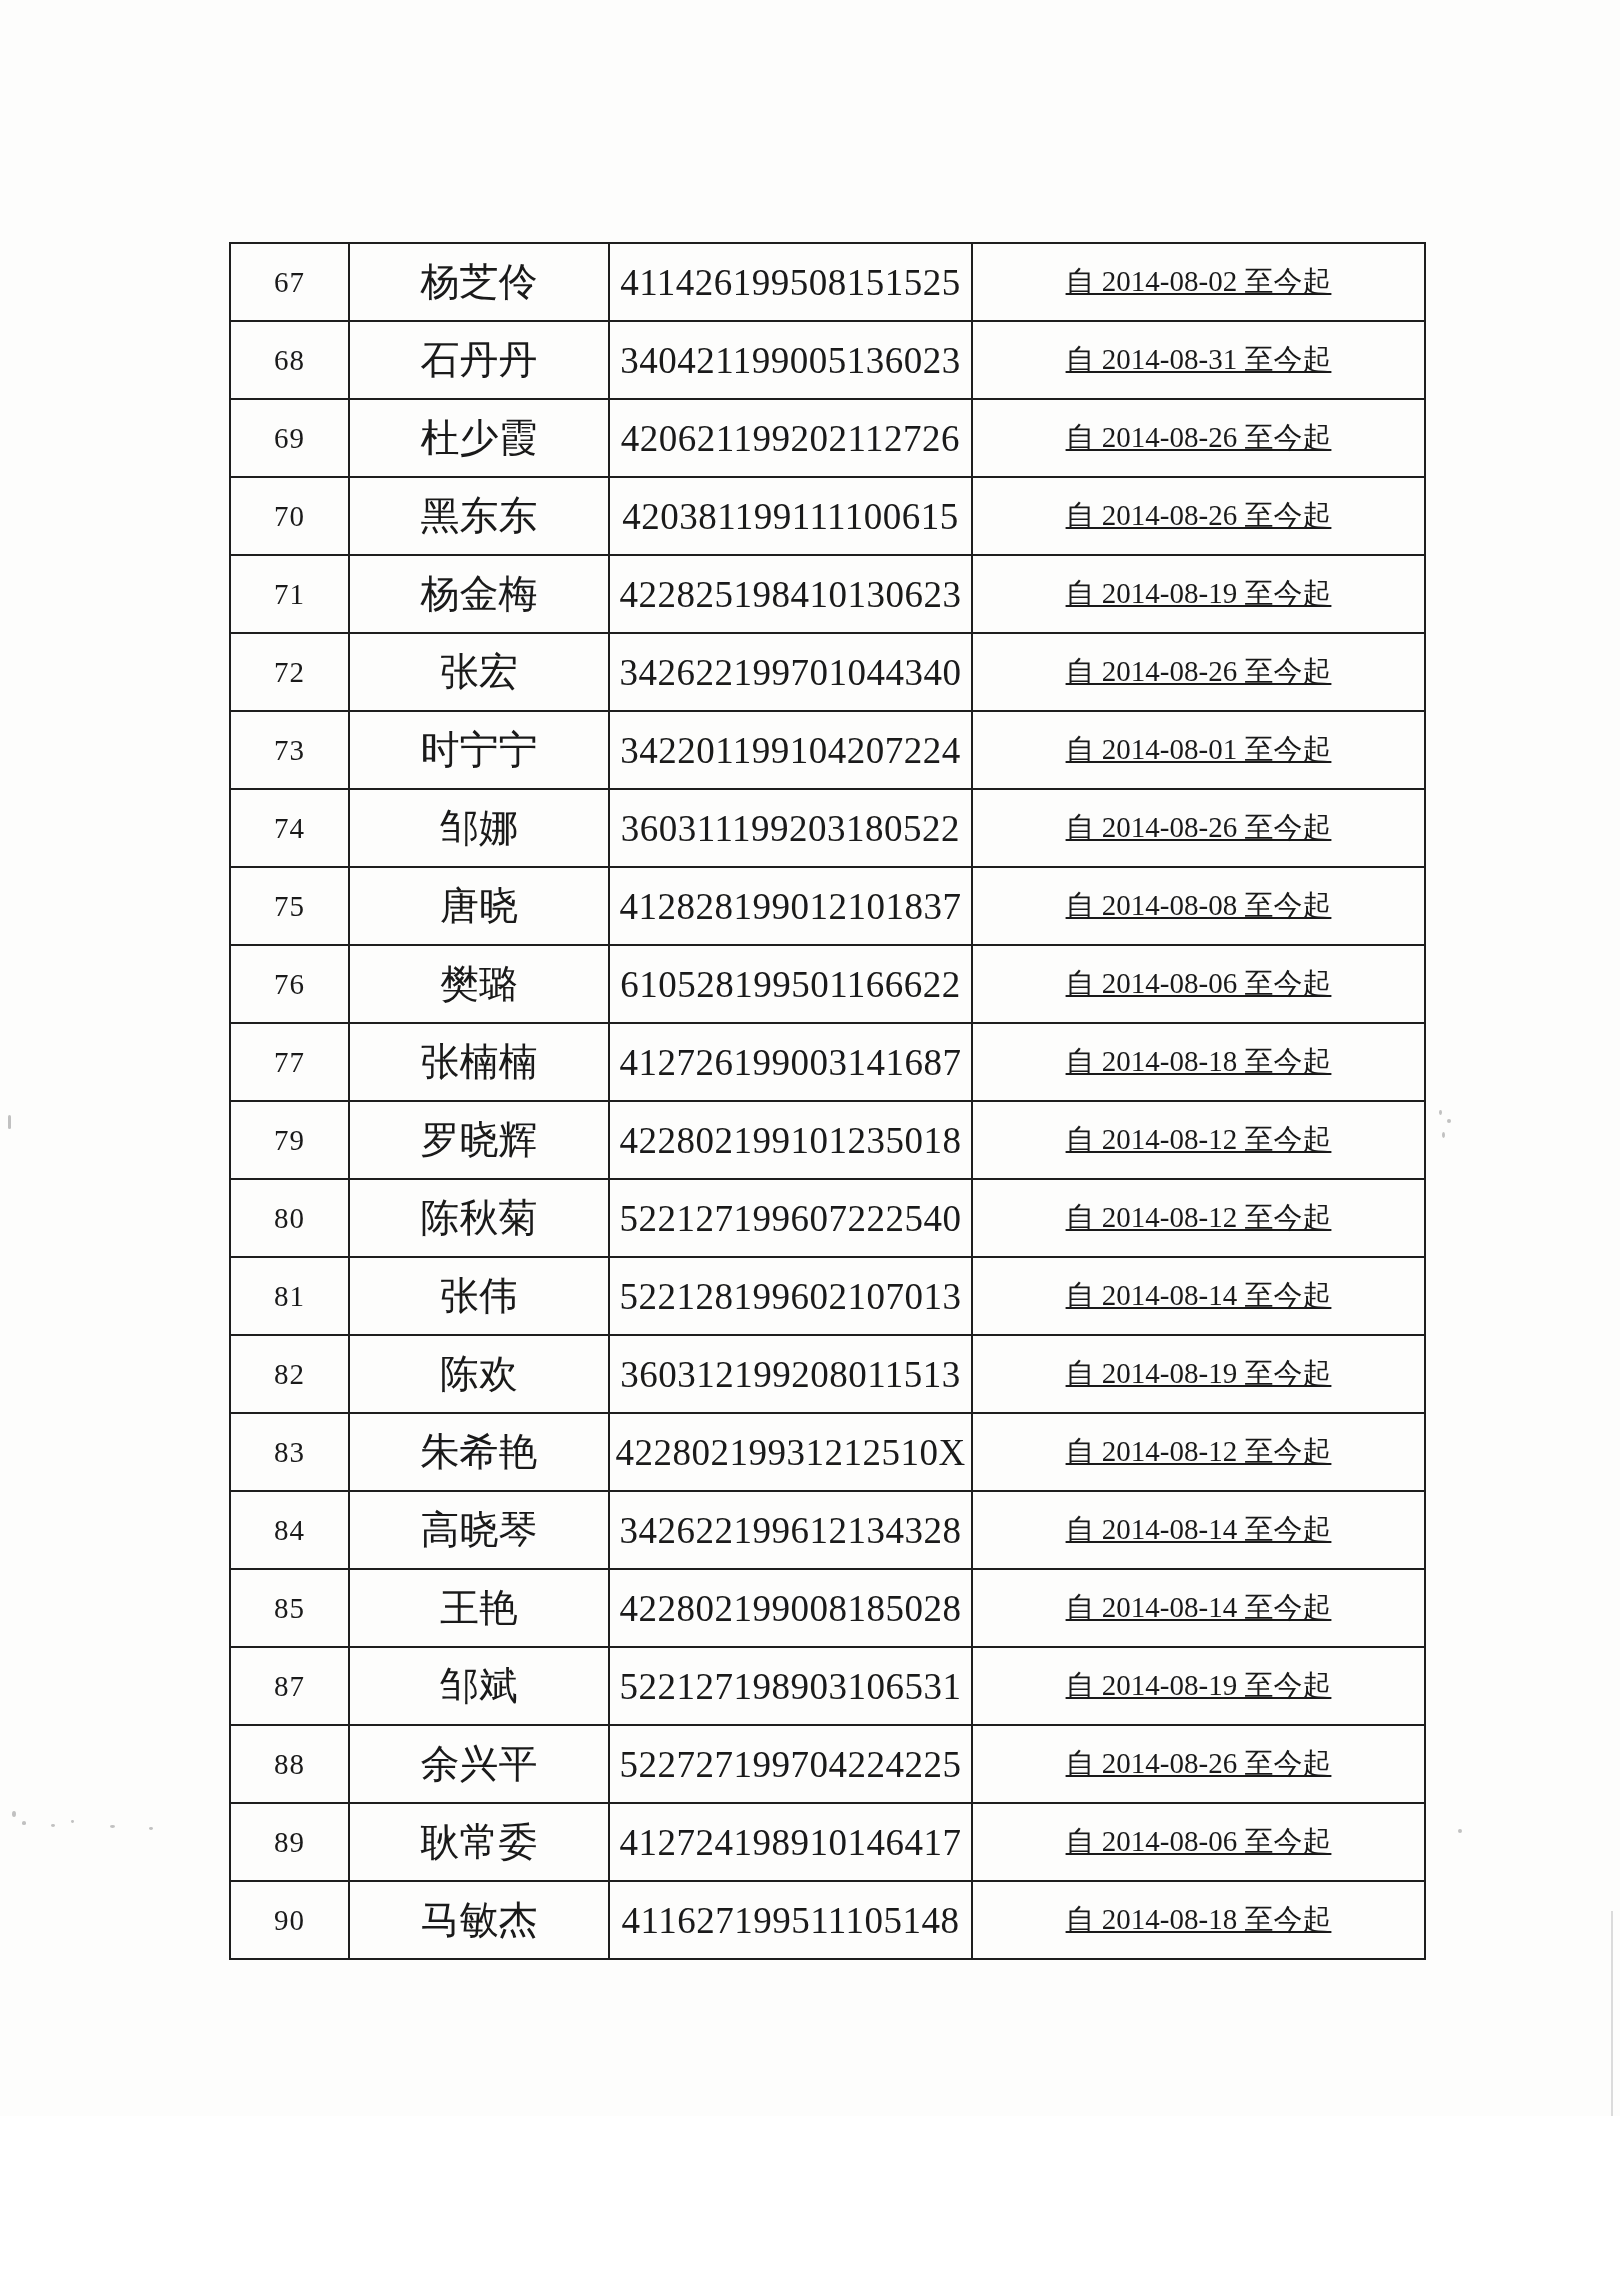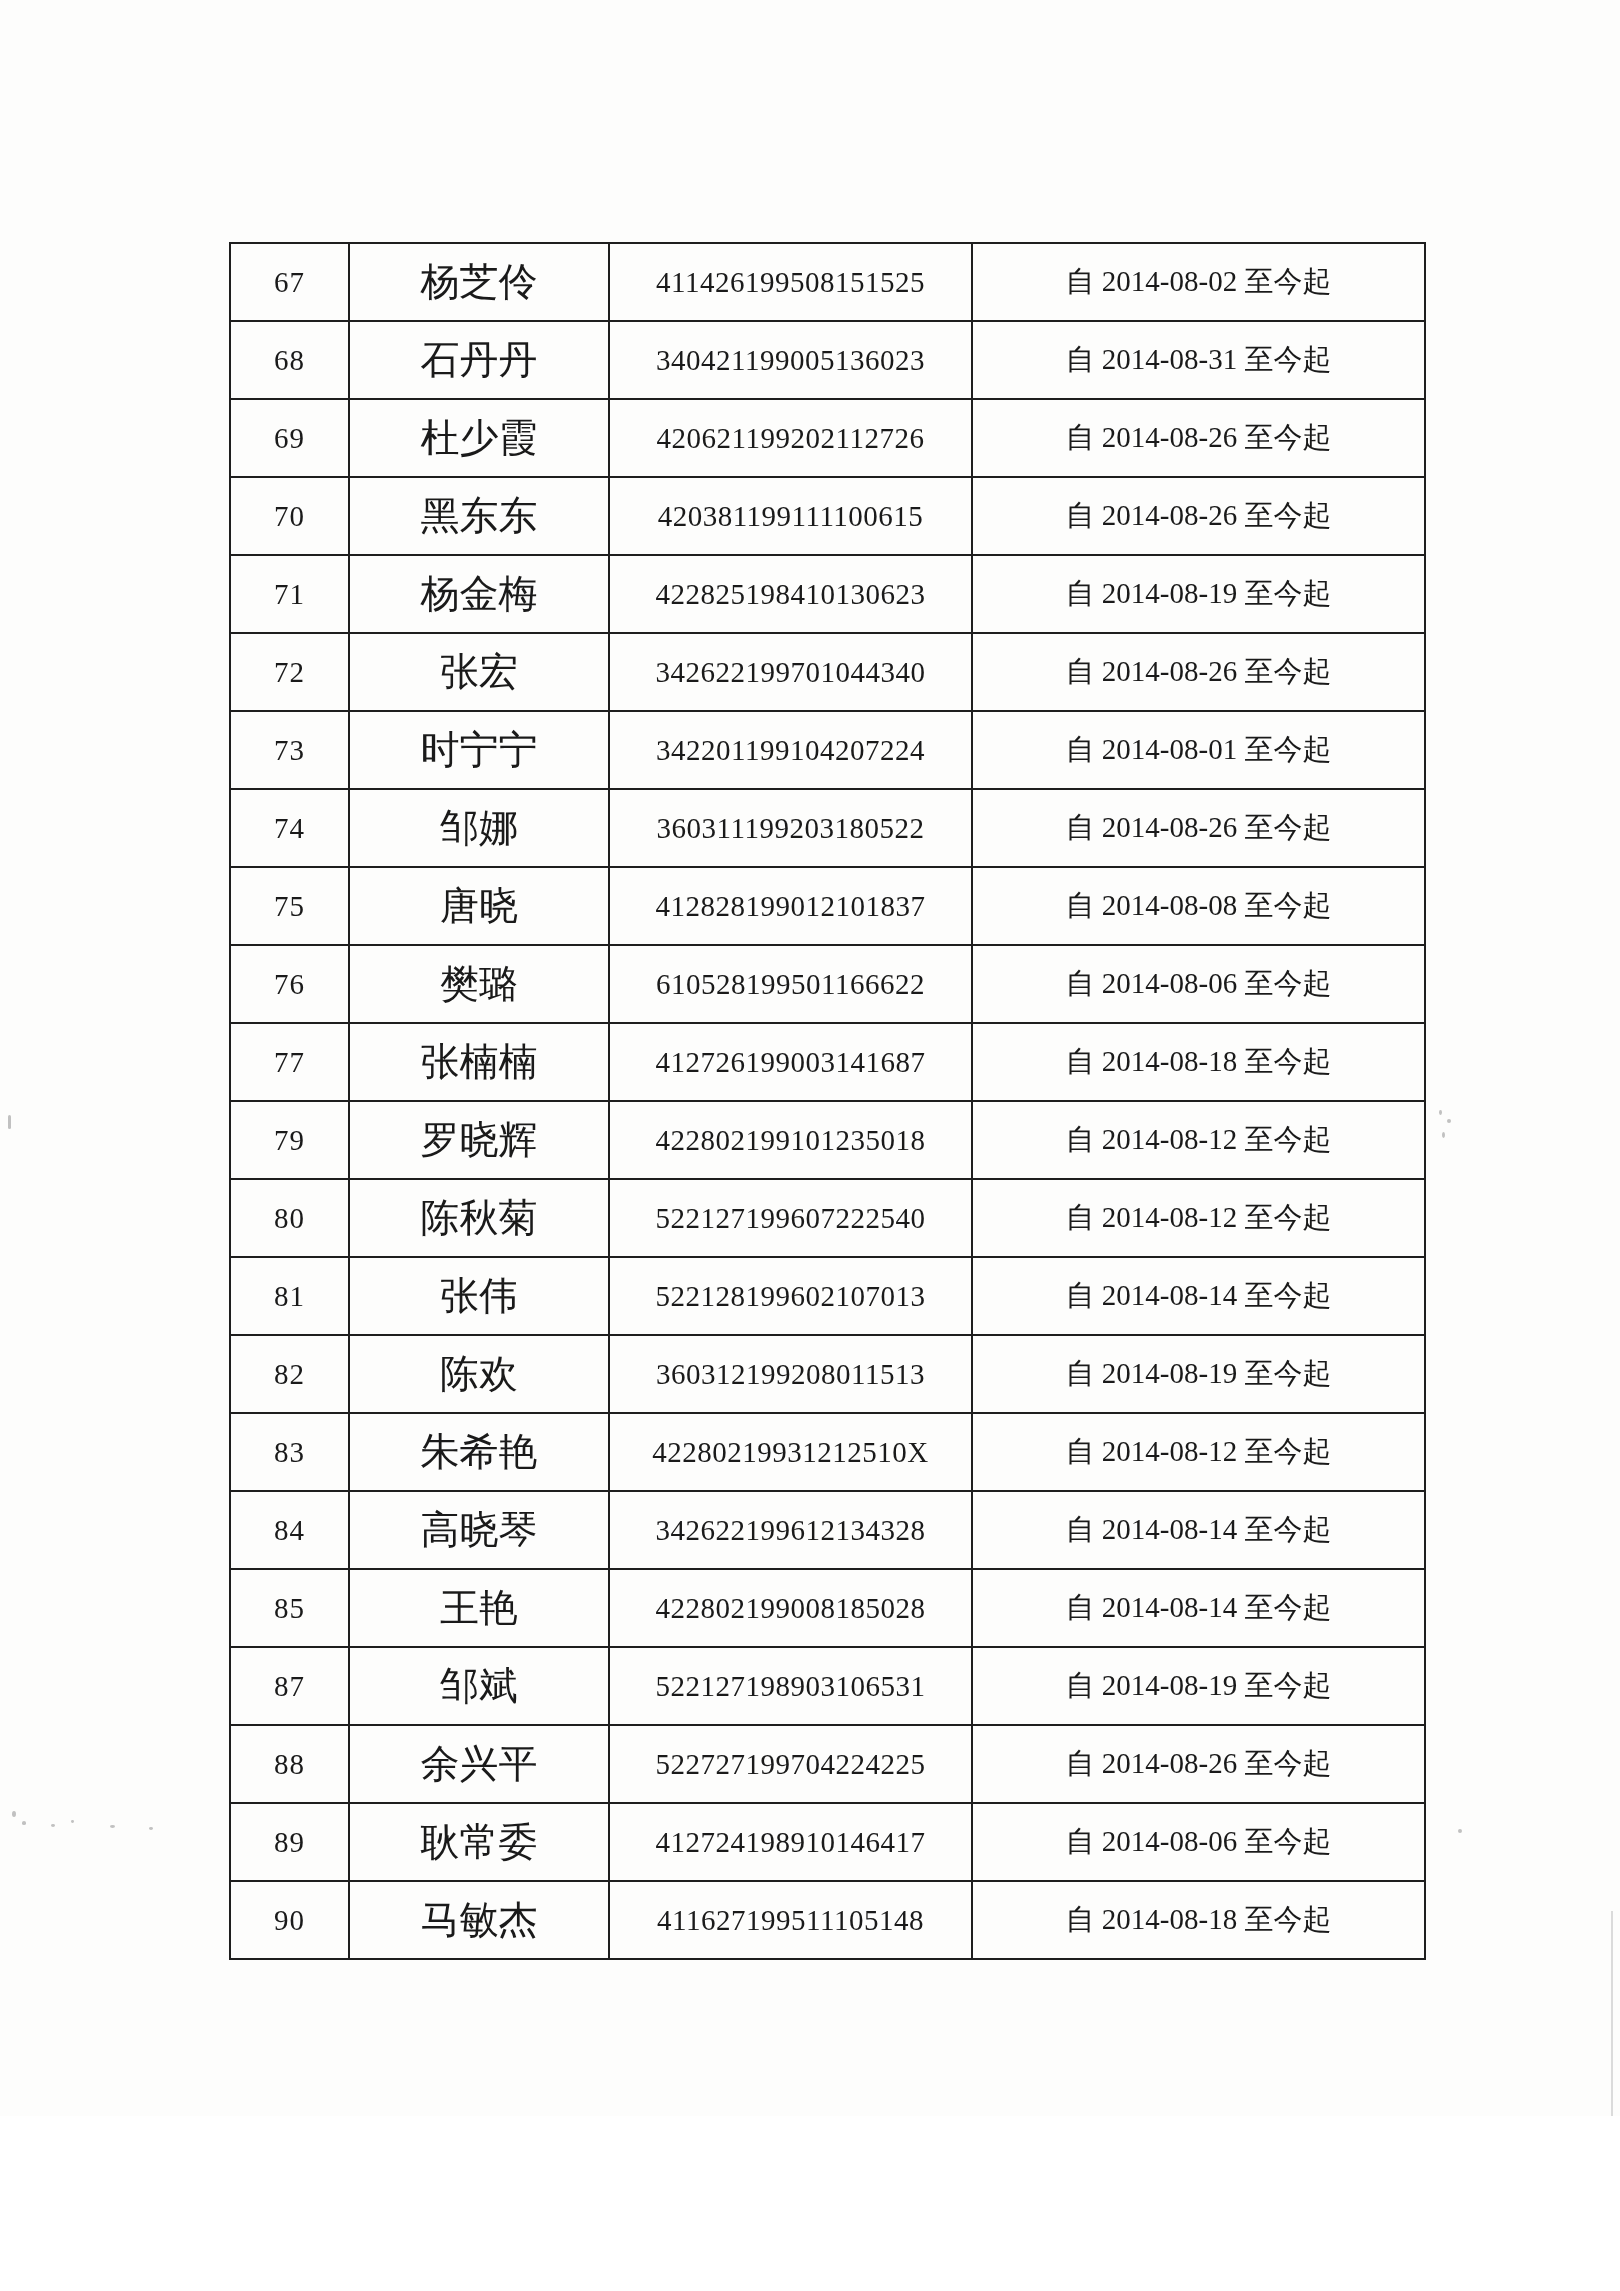--- a/index.html
+++ b/index.html
@@ -35,25 +35,26 @@
     white-space: nowrap;
   }
   td.c-no {
     font-size: 29px;
     letter-spacing: 1px;
   }
   td.c-name {
     font-size: 39px;
   }
   td.c-id {
-    font-size: 29px;
+    font-size: 37px;
     letter-spacing: 0.5px;
   }
   td.c-period {
     font-size: 29px;
+    text-decoration: underline;
   }
   
   .artifact {
     position: absolute;
     pointer-events: none;
   }
   .speck {
     background: #8f8f8f;
     opacity: 0.55;
     border-radius: 50%;

